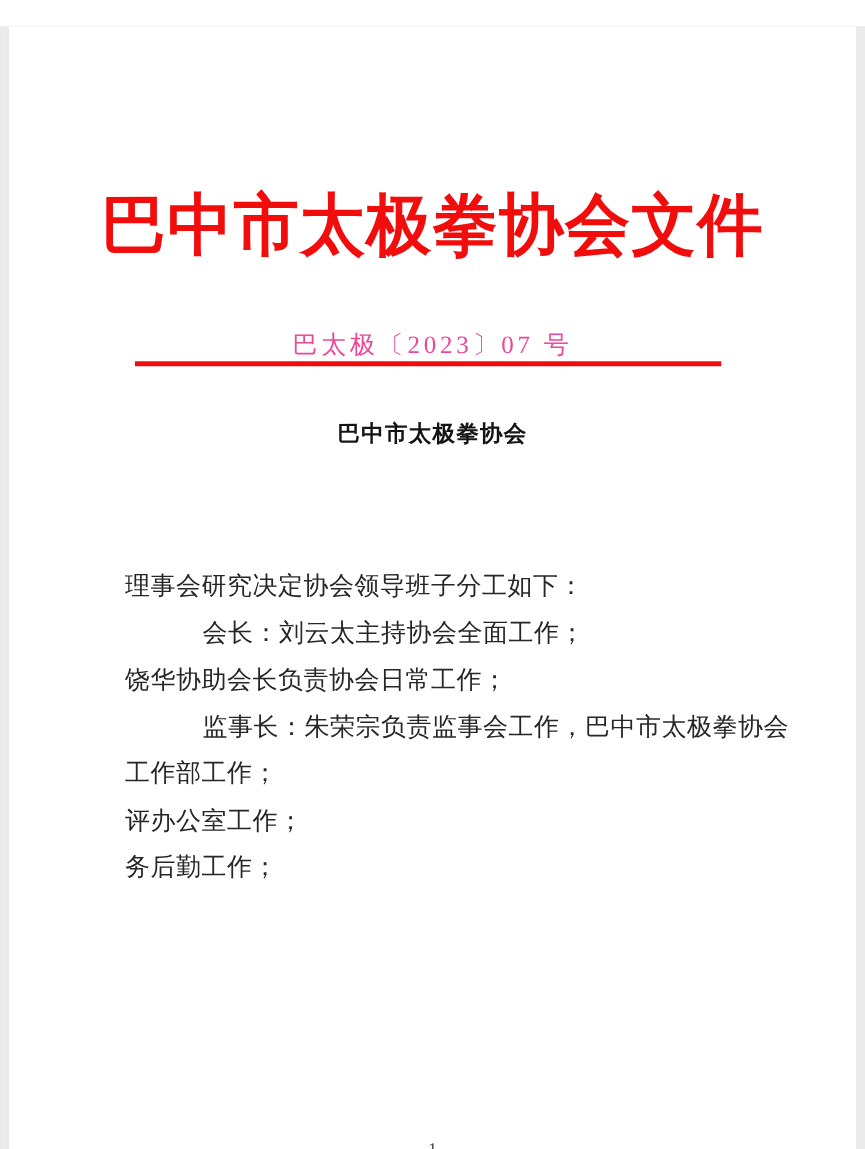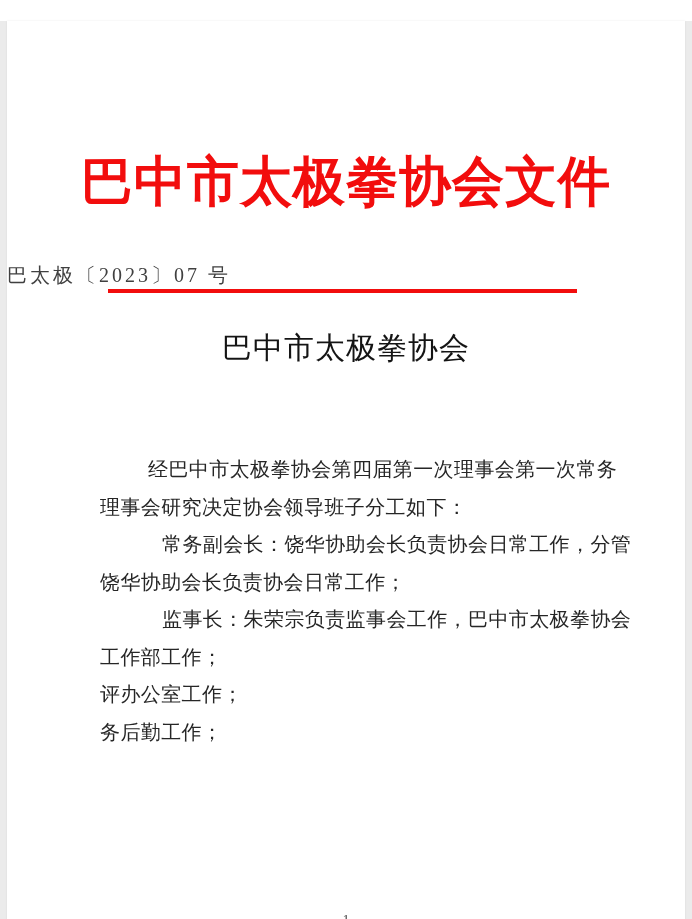--- a/index.html
+++ b/index.html
@@ -35,43 +35,43 @@
     color: #f20d0d;
     line-height: 72px;
     transform: scaleY(1.04);
     white-space: nowrap;
   }
   .doc-number {
     position: absolute;
     top: 241px;
     left: 0;
     right: 0;
-    text-align: left;
+    text-align: center;
     font-size: 20px;
     letter-spacing: 3px;
-    color: #404040;
+    color: #ec4899;
     white-space: nowrap;
   }
   .red-line {
     position: absolute;
     top: 268px;
     left: 101px;
     width: 469px;
     height: 4px;
     background: #f20d0d;
   }
   .doc-title {
     position: absolute;
     top: 309px;
     left: 0;
     right: 0;
     text-align: center;
     font-family: "Liberation Sans", "DejaVu Sans", sans-serif;
-    font-size: 30px;
-    font-weight: normal;
+    font-size: 18px;
+    font-weight: bold;
     color: #141414;
     line-height: 35px;
     letter-spacing: 1px;
   }
   .body-text {
     position: absolute;
     top: 430px;
     left: 93px;
     width: 516px;
     font-size: 20px;
@@ -105,23 +105,22 @@
 
     <div class="doc-number">巴太极〔2023〕07 号</div>
 
     <div class="red-line"></div>
 
     <div class="doc-title">
       <div>巴中市太极拳协会</div>
     </div>
 
     <div class="body-text">
-      <div class="line indent-para">经巴中市太极拳协会第四届第一次理事会第一次常务</div>
       <div class="line">理事会研究决定协会领导班子分工如下：</div>
-      <div class="line indent-role">常务副会长：饶华协助会长负责协会日常工作，分管</div>
+      <div class="line indent-role">会长：刘云太主持协会全面工作；</div>
       <div class="line">饶华协助会长负责协会日常工作；</div>
       <div class="line indent-role">监事长：朱荣宗负责监事会工作，巴中市太极拳协会</div>
       <div class="line">工作部工作；</div>
       <div class="line">评办公室工作；</div>
       <div class="line">务后勤工作；</div>
     </div>
 
     <div class="page-number">1</div>
 
   </div>

